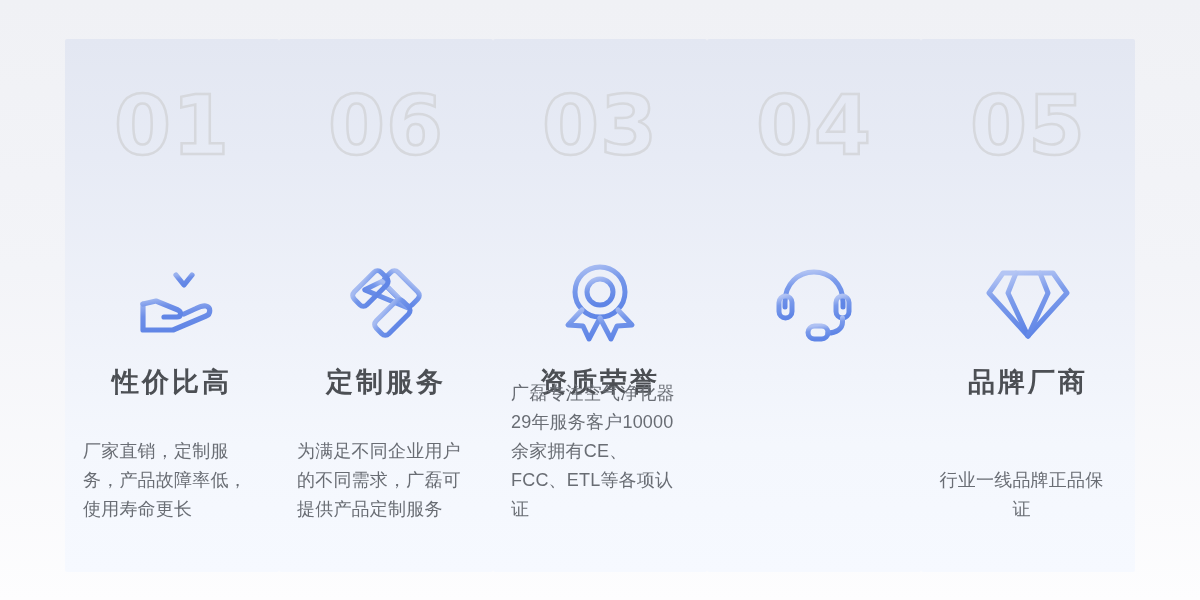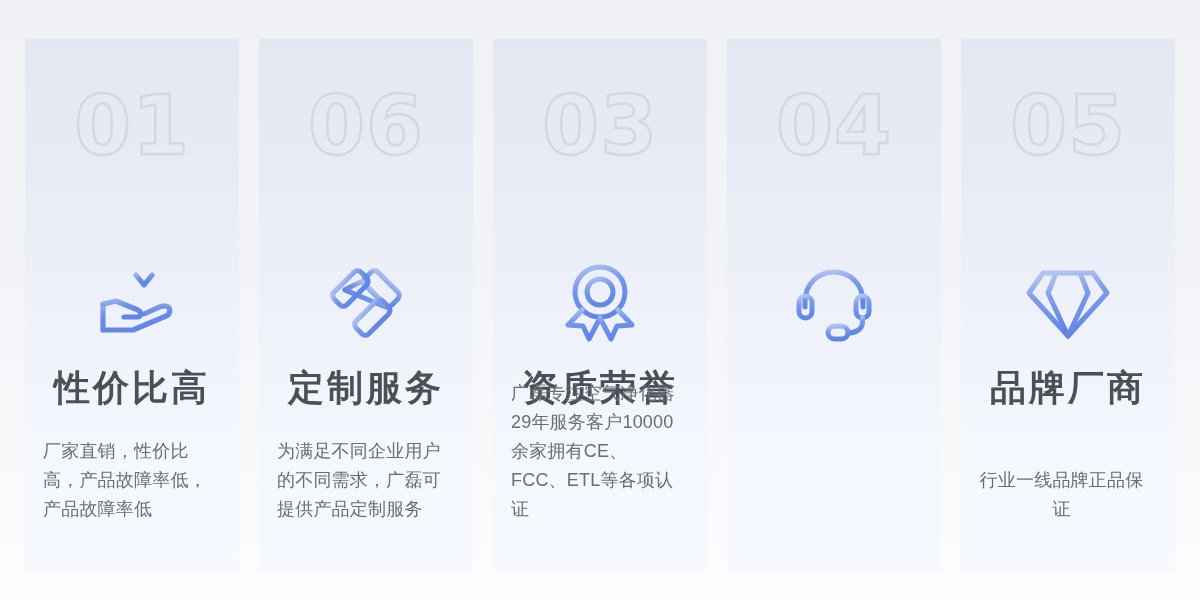--- a/index.html
+++ b/index.html
@@ -8,21 +8,21 @@
     overflow: hidden;
     font-family: "Liberation Sans", "DejaVu Sans", sans-serif;
   }
   body {
     background: linear-gradient(180deg, #f0f1f5 0%, #f3f4f8 45%, #fdfdfe 100%);
   }
   .board {
     position: relative;
     width: 1200px; height: 600px;
     display: flex;
-    justify-content: space-between;
+    justify-content: center;
     align-items: flex-start;
     padding: 39px 25px 28px 25px;
   }
   .card {
     position: relative;
     width: 214px;
     height: 533px;
     border-radius: 2px;
     background: linear-gradient(180deg, #e3e7f2 0%, #e7ebf5 22%, #eef1f9 50%, #f4f7fd 76%, #f6f9ff 100%);
     overflow: hidden;
@@ -49,21 +49,21 @@
     justify-content: center;
     align-items: center;
     height: 86px;
   }
   .card-icon svg { display: block; }
   .card-title {
     position: absolute;
     top: 325px;
     left: 0; right: 0;
     text-align: center;
-    font-size: 36px;
+    font-size: 27px;
     font-weight: 700;
     letter-spacing: 3px;
     color: #4c4f54;
     white-space: nowrap;
   }
   .card-desc {
     position: absolute;
     left: 18px;
     right: 31px;
     bottom: 48px;
@@ -96,21 +96,21 @@
           <path d="M58 17 L58 37"></path>
           <path d="M48 24 L68 24"></path>
           <path d="M48 31 L68 31"></path>
           <path d="M8 38 L8 60"></path>
           <path d="M17 36 L17 62 L47 62 L80 48 C85 46 85 39 80 38 C77.5 37.4 74 38.5 70 40.5 L58 46"></path>
           <path d="M17 36 L30 33 L52 42 C56 44 55 49 51 49 L38 49"></path>
         </g>
       </svg>
     </div>
     <div class="card-title">性价比高</div>
-    <div class="card-desc">厂家直销，性价比高，产品故障率低，产品故障率低</div>
+    <div class="card-desc">厂家直销，定制服务，产品故障率低，使用寿命更长</div>
   </div>
 
   <div class="card">
     <div class="card-num">06</div>
     <div class="card-icon">
       <svg width="78" height="78" viewBox="0 0 78 78" fill="none">
         <defs>
           <linearGradient id="g2" x1="0.2" y1="0" x2="0.5" y2="1">
             <stop offset="0" stop-color="#a6bbf1"></stop>
             <stop offset="0.4" stop-color="#7295ea"></stop>

